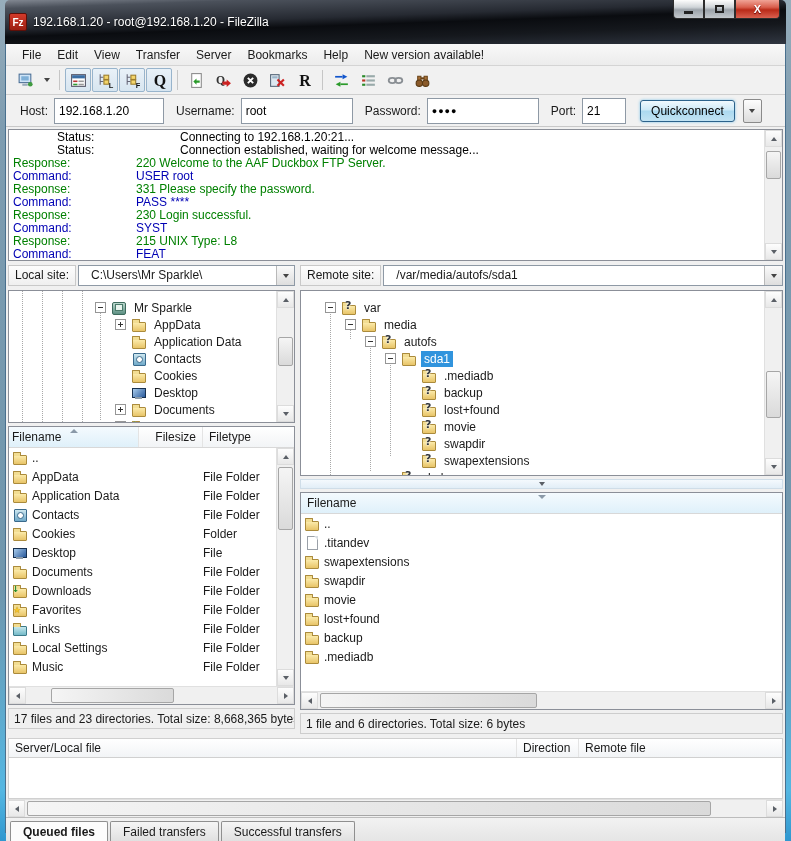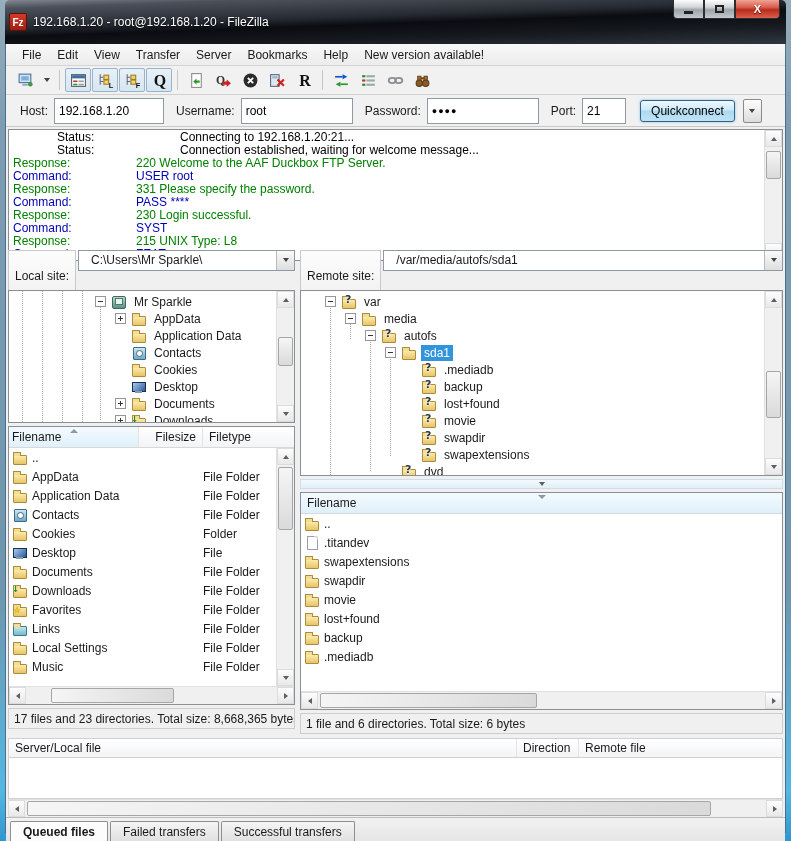--- a/index.html
+++ b/index.html
@@ -56,32 +56,32 @@
   .tri-l{width:0;height:0;border-top:3.5px solid transparent;border-bottom:3.5px solid transparent;border-right:4px solid #5a5f66;}
   .tri-r{width:0;height:0;border-top:3.5px solid transparent;border-bottom:3.5px solid transparent;border-left:4px solid #5a5f66;}
   .strack{flex:1;position:relative;}
   .sthumb{position:absolute;border:1px solid #a6a6a6;border-radius:2px;background:linear-gradient(180deg,#f5f5f5,#dadada);}
   .vscroll .sthumb{left:1px;right:1px;}
   .hscroll .sthumb{top:1px;bottom:1px;background:linear-gradient(90deg,#f5f5f5,#dadada);}
   
   .sitebars{height:25px;flex:none;display:flex;margin:2px 2px 0;gap:5px;align-items:center;}
   .sitegroup-l{width:287px;flex:none;display:flex;gap:2px;}
   .sitegroup-r{flex:1;display:flex;gap:2px;}
-  .sitelabel{border:1px solid #c9c9c9;background:linear-gradient(#fdfdfd,#efefef);padding:18px 6px;white-space:nowrap;}
+  .sitelabel{border:1px solid #c9c9c9;background:linear-gradient(#fdfdfd,#efefef);padding:2px 6px;white-space:nowrap;}
   .combo{flex:1;display:flex;border:1px solid #8e99a5;background:#fff;height:21px;box-sizing:border-box;min-width:0;}
   .combo-text{flex:1;padding:2px 12px;white-space:nowrap;overflow:hidden;}
   .combo-btn{width:17px;flex:none;border-left:1px solid #b9b9b9;background:linear-gradient(#fafafa,#dedede);display:flex;align-items:center;justify-content:center;}
   
   .main{flex:none;display:flex;margin:2px 2px 0;gap:5px;}
   .lcol{width:287px;flex:none;display:flex;flex-direction:column;gap:3px;}
   .rcol{flex:1;display:flex;flex-direction:column;gap:3px;min-width:0;}
   .treepane{background:#fff;border:1px solid #8b8f98;display:flex;min-height:0;}
   .ltreepane{height:131px;}
   .rtreepane{height:184px;}
-  .treebody{flex:1;position:relative;overflow:hidden;padding-top:2px;}
+  .treebody{flex:1;position:relative;overflow:hidden;padding-top:8px;}
   .trow{display:flex;align-items:center;height:17px;white-space:nowrap;position:relative;z-index:1;}
   .exp{width:9px;height:9px;flex:none;border:1px solid #969696;background:#fff;position:relative;margin-right:5px;box-sizing:content-box;}
   .exp.minus::before,.exp.plus::before{content:"";position:absolute;left:2px;right:2px;top:4px;height:1px;background:#333;}
   .exp.plus::after{content:"";position:absolute;top:2px;bottom:2px;left:4px;width:1px;background:#333;}
   .exp.none{visibility:hidden;}
   .tlabel{padding:1px 3px;}
   .tlabel.sel{background:#3194dd;color:#fff;}
   .guide{position:absolute;width:0;border-left:1px dotted #a8a8a8;z-index:0;}
   
   .l5{padding-left:86px;} .l6{padding-left:106px;}

